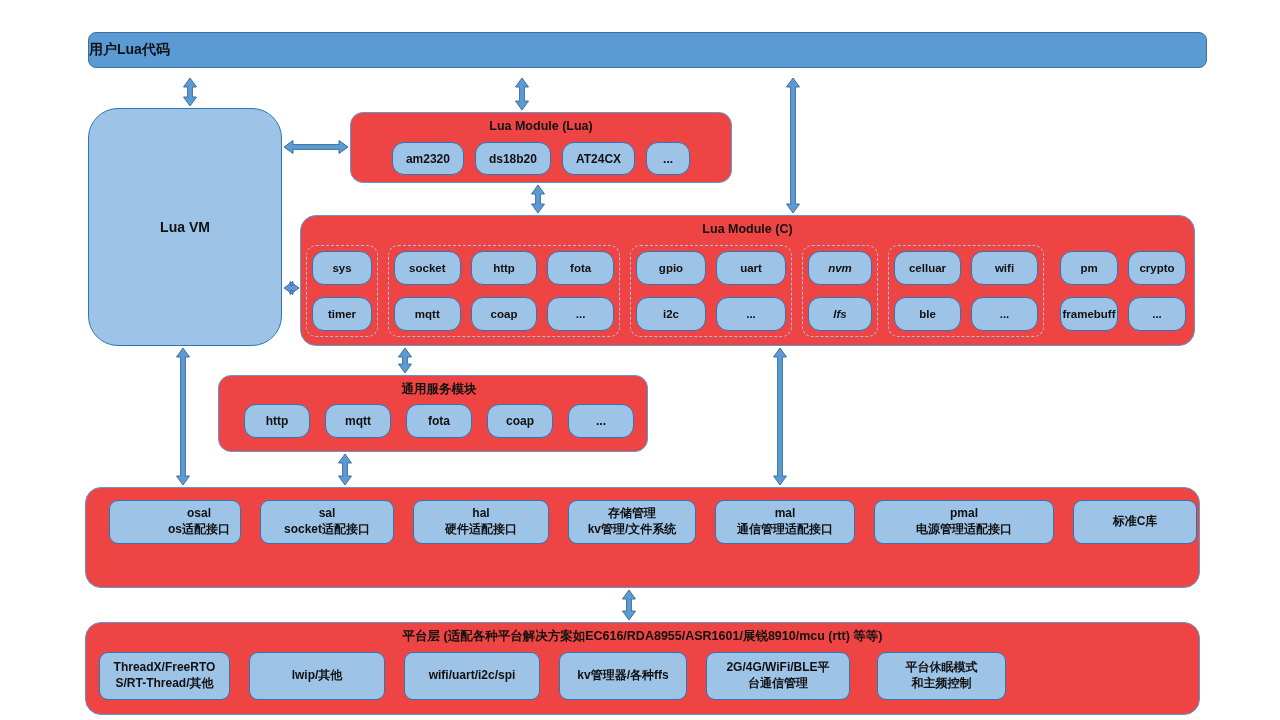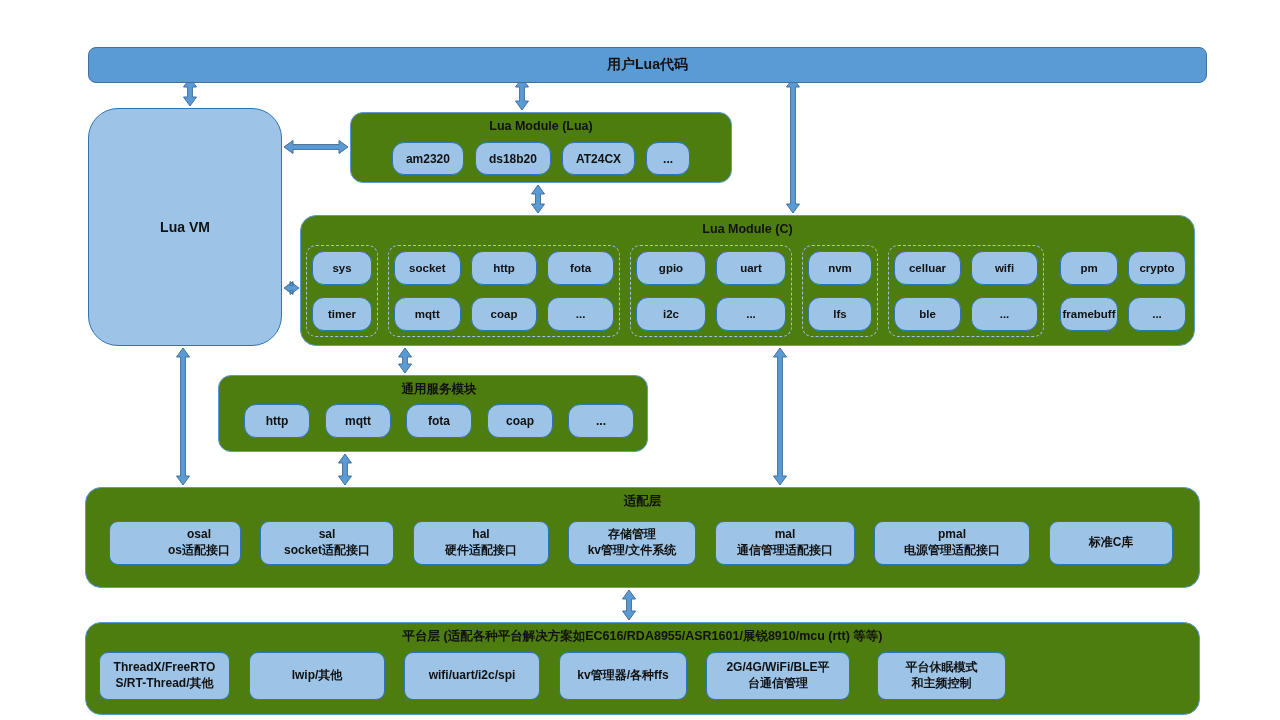--- a/index.html
+++ b/index.html
@@ -1,27 +1,27 @@
 <!DOCTYPE html>
 <html><head>
 <meta charset="utf-8">
 <style>
   html,body{margin:0;padding:0;background:#fff;}
   .stage{position:relative;width:1280px;height:720px;background:#fff;overflow:hidden;
          font-family:"Liberation Sans","DejaVu Sans",sans-serif;font-weight:bold;color:var(--text,#111);}
-  .panel{position:absolute;background:#4d7c0f;border:1.4px solid var(--container-border,#5B9BD5);
+  .panel{position:absolute;background:#ef4444;border:1.4px solid var(--container-border,#5B9BD5);
          border-radius:15px;box-sizing:border-box;}
   .panel-title{height:16px;line-height:16px;text-align:center;font-size:12.5px;margin-top:5px;}
   .chip{background:var(--chip-fill,#9DC3E6);border:1.5px solid var(--chip-border,#2E75B6);
         border-radius:12px;display:flex;align-items:center;justify-content:center;
         font-size:12px;height:33px;box-sizing:border-box;white-space:nowrap;}
   
-  #top-bar{position:absolute;left:88px;top:47px;width:1119px;height:36px;
+  #top-bar{position:absolute;left:88px;top:32px;width:1119px;height:36px;
            background:var(--bar-fill,#5B9BD5);border:1px solid var(--bar-border,#41719C);
-           border-radius:8px;display:flex;align-items:center;justify-content:center;
+           border-radius:8px;display:flex;align-items:center;justify-content:flex-start;
            font-size:14px;box-sizing:border-box;}
   
   #lua-vm{position:absolute;left:88px;top:108px;width:194px;height:238px;
           background:var(--chip-fill,#9DC3E6);border:1.6px solid var(--chip-border,#2E75B6);
           border-radius:30px;display:flex;align-items:center;justify-content:center;
           font-size:14px;box-sizing:border-box;}
   
   #module-lua{left:350px;top:112px;width:382px;height:71px;border-radius:13px;}
   #module-lua .chips{display:flex;justify-content:center;gap:11px;margin-top:8px;}
   #module-lua .chip{padding:0 13px;min-width:44px;}
@@ -101,21 +101,21 @@
           <div class="chip">mqtt</div>
           <div class="chip">coap</div>
           <div class="chip">...</div>
         </div>
         <div class="group dashed" style="width: 162px; grid-template-columns: repeat(2, 1fr);">
           <div class="chip">gpio</div>
           <div class="chip">uart</div>
           <div class="chip">i2c</div>
           <div class="chip">...</div>
         </div>
-        <div class="group dashed" style="width: 76px; grid-template-columns: repeat(1, 1fr);">
+        <div class="group dashed" style="width: 76px; grid-template-columns: repeat(1, 1fr); font-style: italic;">
           <div class="chip">nvm</div>
           <div class="chip">lfs</div>
         </div>
         <div class="group dashed" style="width: 156px; grid-template-columns: repeat(2, 1fr);">
           <div class="chip">celluar</div>
           <div class="chip">wifi</div>
           <div class="chip">ble</div>
           <div class="chip">...</div>
         </div>
         <div class="group" style="width: 138px; grid-template-columns: repeat(2, 1fr);">
@@ -132,21 +132,20 @@
     <div class="chips">
         <div class="chip">http</div>
         <div class="chip">mqtt</div>
         <div class="chip">fota</div>
         <div class="chip">coap</div>
         <div class="chip">...</div>
       </div>
   </div>
 
   <div id="adapt" class="panel">
-    <div class="panel-title">适配层</div>
     <div class="layer-boxes">
         <div class="lbox" style="width: 132px; padding-left: 48px;">
           <div>osal</div>
           <div>os适配接口</div>
         </div>
         <div class="lbox" style="width: 134px;">
           <div>sal</div>
           <div>socket适配接口</div>
         </div>
         <div class="lbox" style="width: 136px;">
@@ -154,21 +153,21 @@
           <div>硬件适配接口</div>
         </div>
         <div class="lbox" style="width: 128px;">
           <div>存储管理</div>
           <div>kv管理/文件系统</div>
         </div>
         <div class="lbox" style="width: 140px;">
           <div>mal</div>
           <div>通信管理适配接口</div>
         </div>
-        <div class="lbox" style="width: 156px;">
+        <div class="lbox" style="width: 180px;">
           <div>pmal</div>
           <div>电源管理适配接口</div>
         </div>
         <div class="lbox" style="width: 124px;">
           <div>标准C库</div>
         </div>
       </div>
   </div>
 
   <div id="platform" class="panel">

